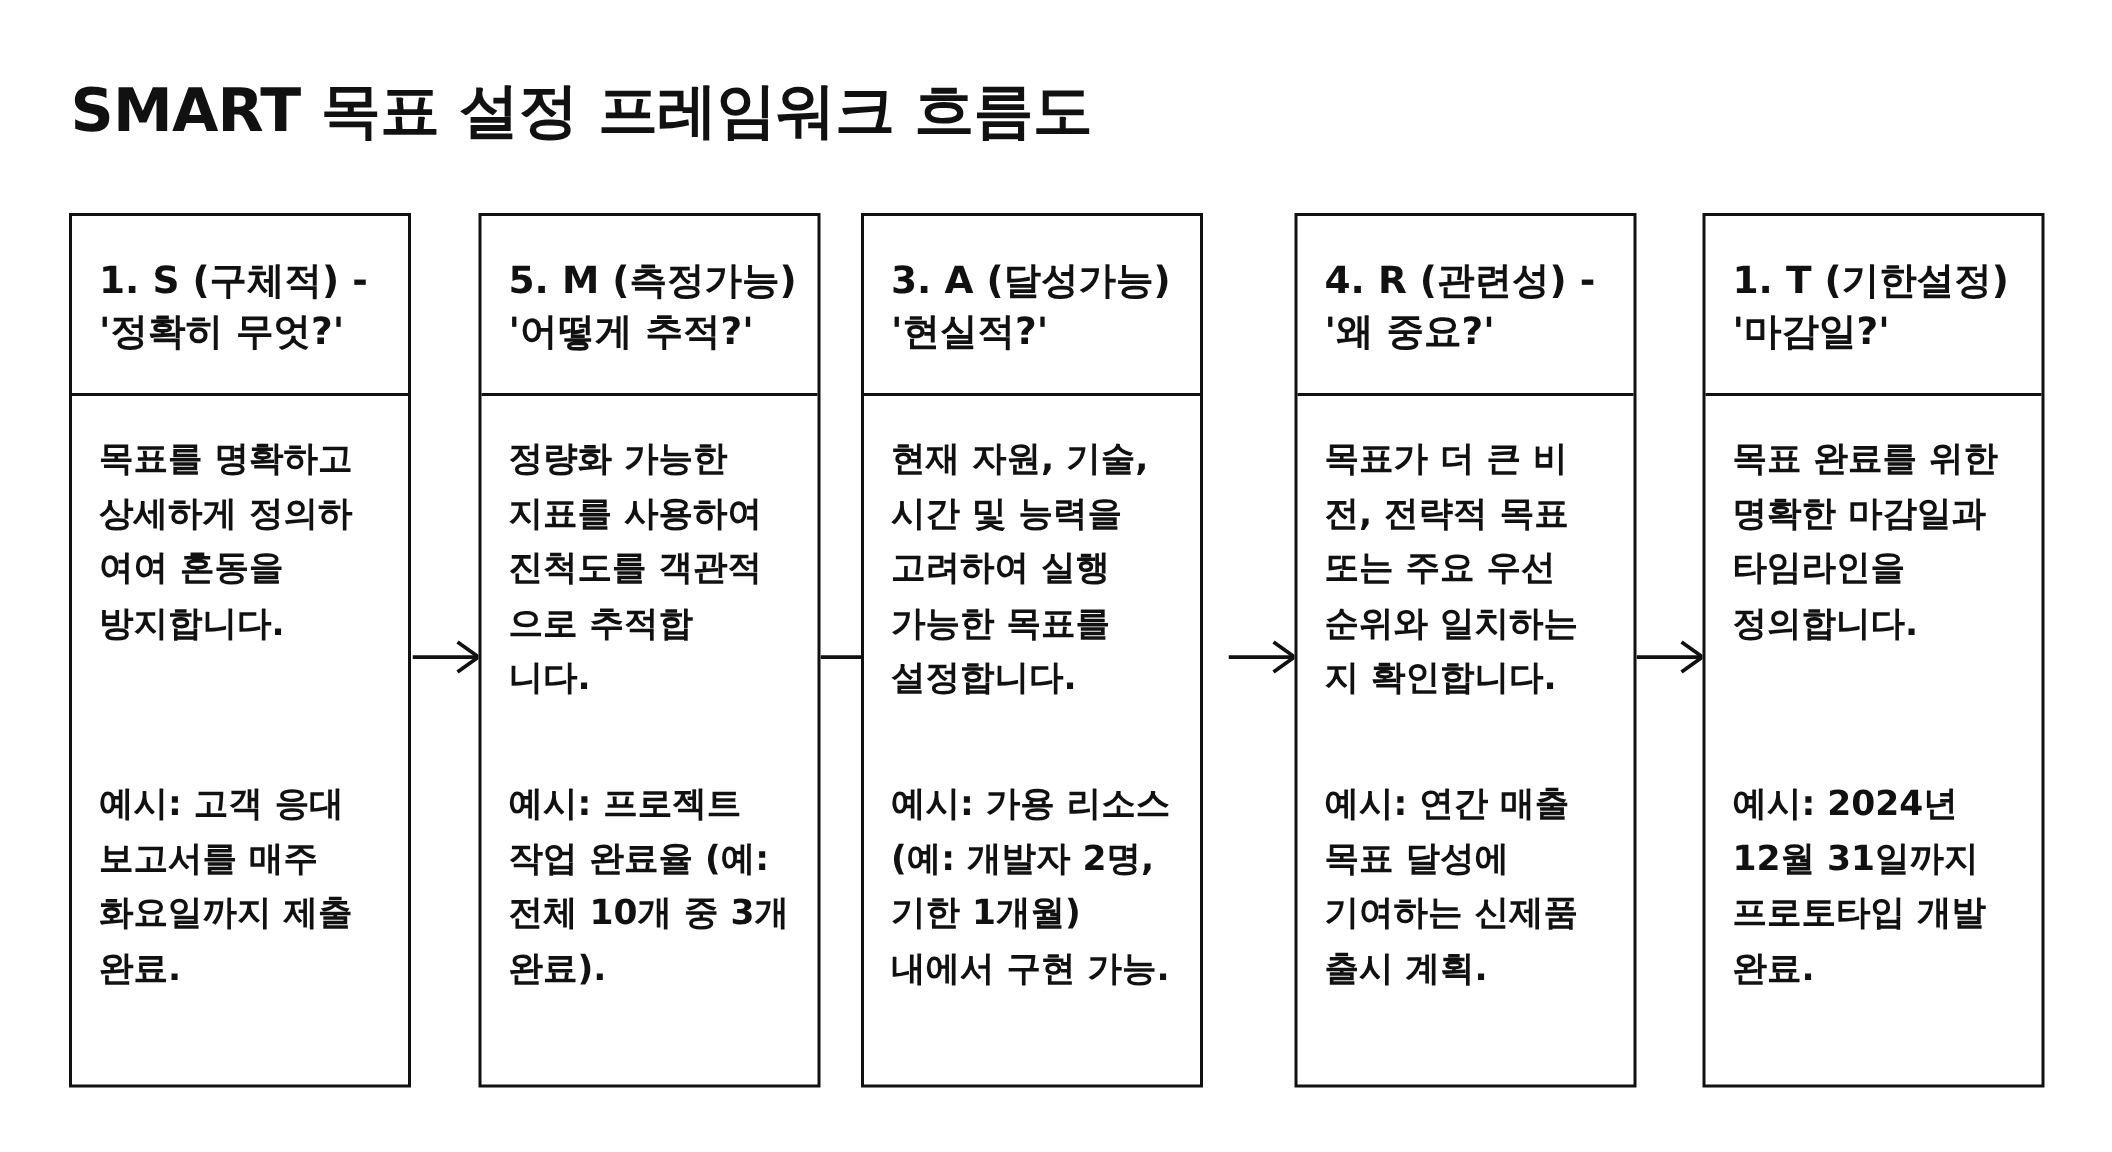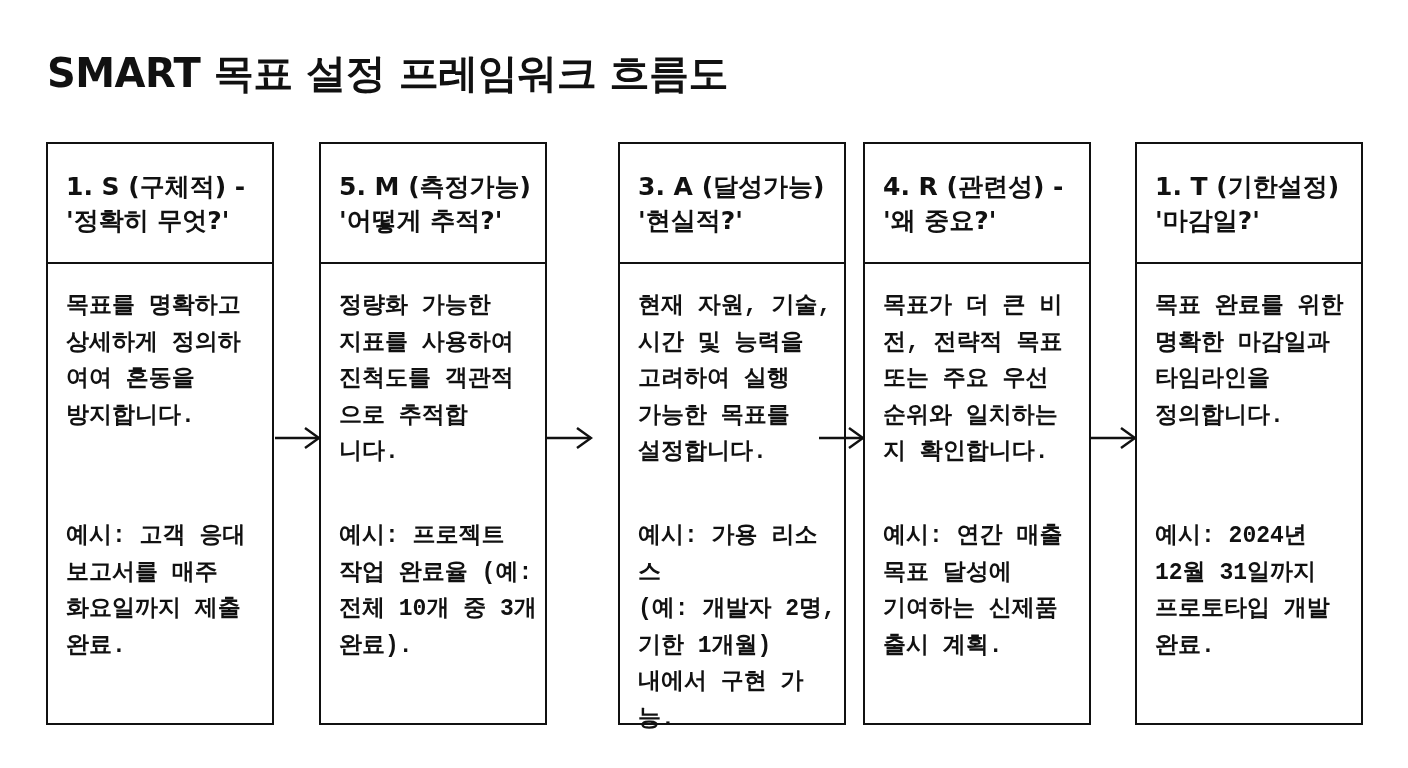--- a/index.html
+++ b/index.html
@@ -5,21 +5,21 @@
   html, body { margin:0; padding:0; background:#ffffff; }
   body { width:1408px; height:768px; position:relative; overflow:hidden;
          font-family:"DejaVu Sans", sans-serif; color:#111111; }
   .title { position:absolute; left:47px; top:46px; font-size:40px; font-weight:bold;
            letter-spacing:-0.5px; white-space:nowrap; }
   .box { position:absolute; top:142px; width:224px; height:579px;
          border:2.5px solid #111111; background:#fff; box-sizing:content-box; }
   .box-header { height:120px; border-bottom:2px solid #111111; padding:26px 0 0 18px;
                 box-sizing:border-box; font-size:25px; font-weight:bold; line-height:34px;
                 white-space:pre-line; }
-  .box-body { padding:24px 6px 0 18px; font-size:23px; font-weight:bold; line-height:36.5px;font-family:Liberation Mono, monospace; }
+  .box-body { padding:24px 6px 0 18px; font-size:23px; font-weight:bold; line-height:36.5px; }
   .desc { white-space:pre-line; height:230px; }
   .example { white-space:pre-line; }
   .arrow { position:absolute; top:426px; width:46px; height:24px; }
   .arrow svg { display:block; }
 </style>
 </head>
 <body>
 
 <div class="title">SMART 목표 설정 프레임워크 흐름도</div>
 
@@ -61,21 +61,21 @@
   </div>
 </div>
 
 <div class="arrow" style="left:547px;">
   <svg width="46" height="24" viewBox="0 0 46 24">
       <line x1="0" y1="12" x2="44" y2="12" stroke="#111" stroke-width="2.5"></line>
       <polyline points="30,2 44,12 30,22" fill="none" stroke="#111" stroke-width="2.5"></polyline>
     </svg>
 </div>
 
-<div class="box" style="left:618px;">
+<div class="box" style="left:574px;">
   <div class="box-header">3. A (달성가능)
 '현실적?'</div>
   <div class="box-body">
     <div class="desc">현재 자원, 기술,
 시간 및 능력을
 고려하여 실행
 가능한 목표를
 설정합니다.</div>
     <div class="example">예시: 가용 리소스
 (예: 개발자 2명,

